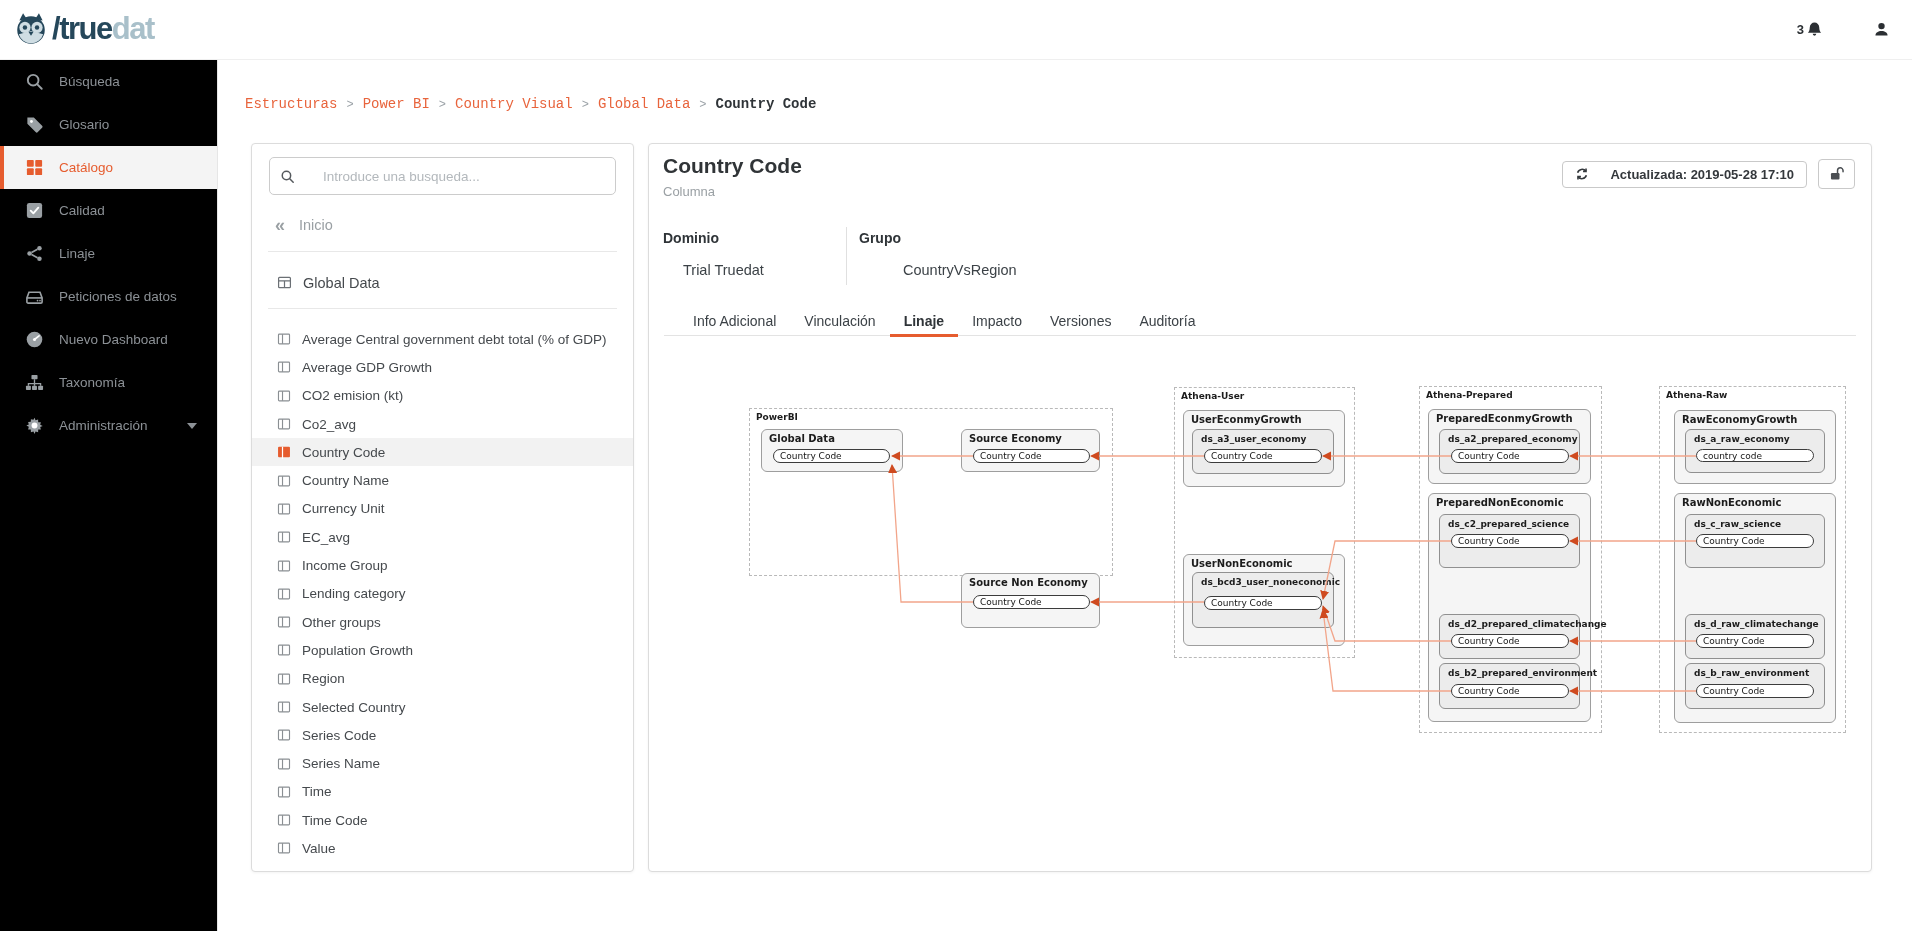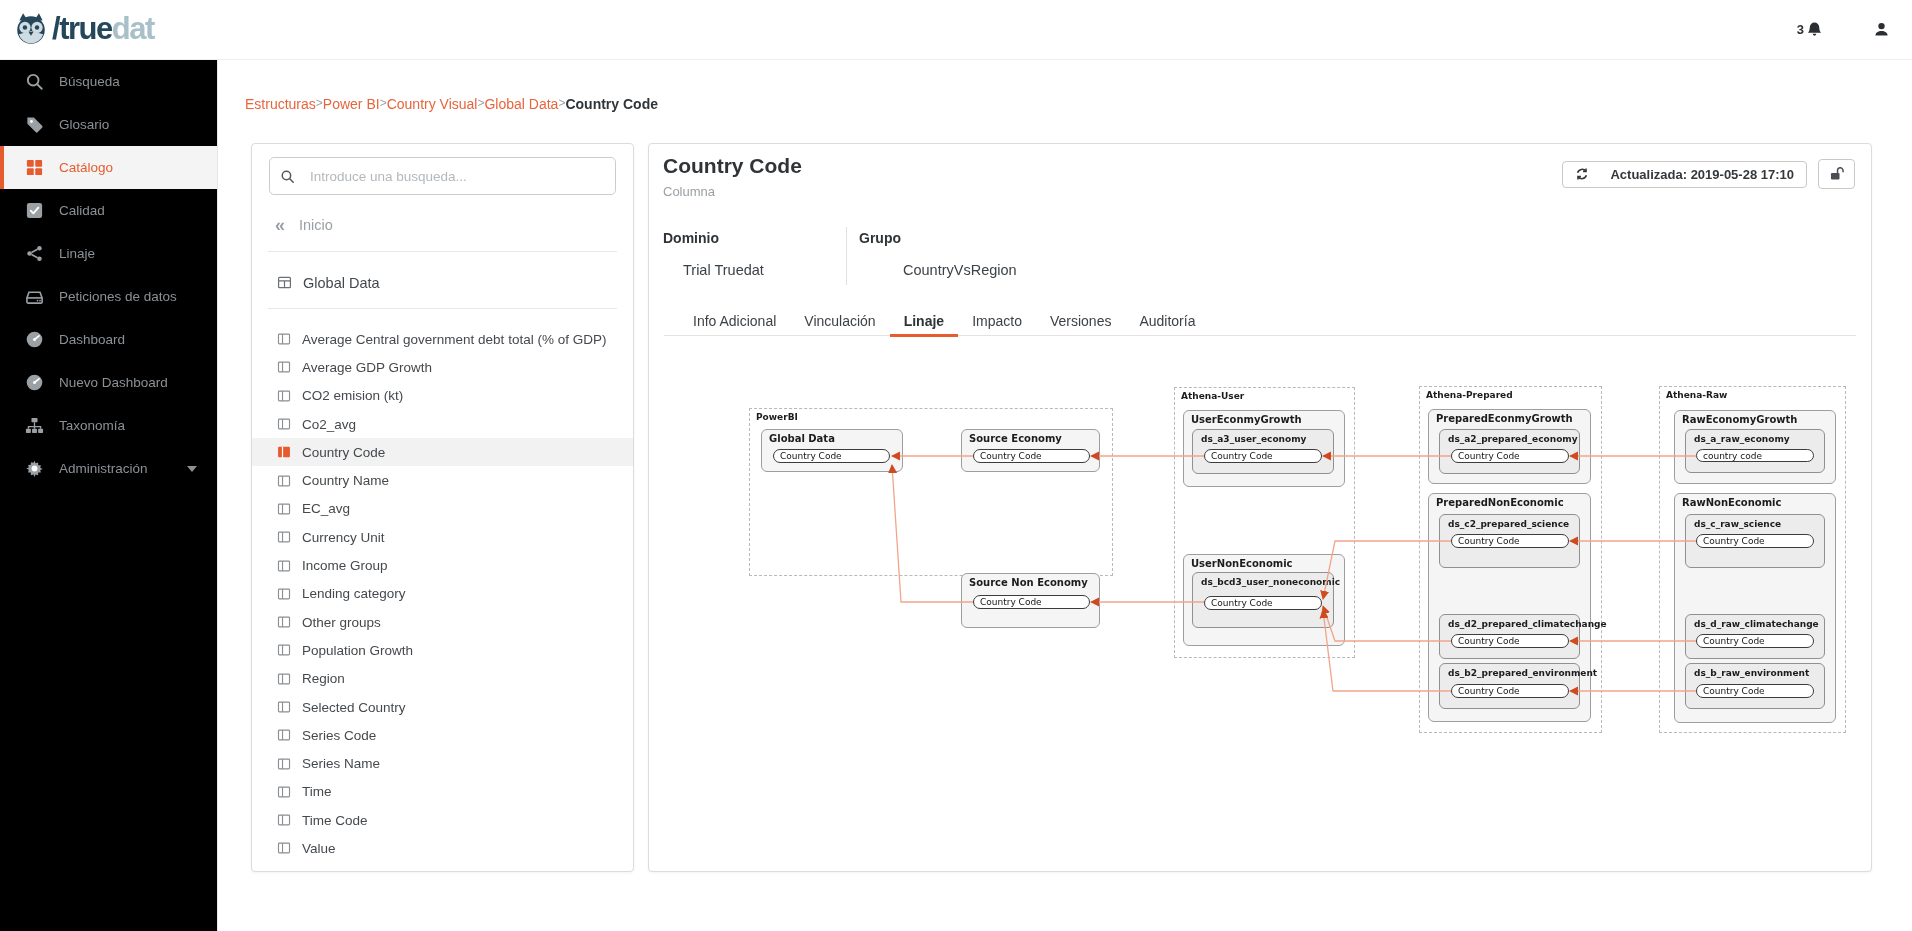--- a/index.html
+++ b/index.html
@@ -21,32 +21,32 @@
   
   .sidebar{position:absolute;left:0;top:59px;bottom:0;width:217px;background:#000000;border-right:1px solid #e6e6e6;z-index:10;padding-top:1px;}
   .side-item{position:relative;height:43px;display:flex;align-items:center;gap:15px;padding-left:25px;color:#8c9196;font-size:13.5px;cursor:pointer;}
   .side-item .s-icon{width:19px;height:19px;display:flex;color:#9aa0a4;flex:none;}
   .side-item.active{background:#f4f4f4;color:#e65c2e;}
   .side-item.active::before{content:'';position:absolute;left:0;top:0;bottom:0;width:4px;background:#e65c2e;}
   .side-item.active .s-icon{color:#e65c2e;}
   .side-caret{margin-left:auto;margin-right:20px;width:10px;height:6px;display:flex;color:#8c9196;}
 
   
-  .breadcrumb{position:absolute;left:245px;top:96px;display:flex;align-items:flex-start;font-size:14px;z-index:5;}
+  .breadcrumb{position:absolute;left:245px;top:96px;display:flex;align-items:flex-end;gap:9px;font-size:14px;z-index:5;font-family:Liberation Mono, monospace;}
   .crumb-link{color:#e8643c;cursor:pointer;}
   .crumb-sep{color:#9ca3a8;font-size:12px;}
   .crumb-current{color:#2f3438;font-weight:bold;}
 
   
   .card{position:absolute;background:#fff;border:1px solid #dcdcdc;border-radius:4px;box-shadow:0 1px 3px rgba(0,0,0,.05);}
   #explorer{left:251px;top:143px;width:381px;height:727px;}
   #detail{left:648px;top:143px;width:1222px;height:727px;}
 
   
-  .search-box{position:absolute;left:17px;top:13px;width:347px;height:38px;border:1px solid #cccccc;border-radius:5px;display:flex;align-items:center;padding:4px 10px;gap:13px;box-sizing:border-box;}
+  .search-box{position:absolute;left:17px;top:13px;width:347px;height:38px;border:1px solid #cccccc;border-radius:5px;display:flex;align-items:center;padding:4px 10px;gap:26px;box-sizing:border-box;}
   .search-box .sb-icon{width:15px;height:15px;display:flex;color:#55595d;flex:none;}
   .search-box input{border:none;outline:none;flex:1;font-size:13.5px;color:#45494d;font-family:inherit;background:transparent;}
   .search-box input::placeholder{color:#b3b8bc;}
   .back-row{position:absolute;left:23px;top:72px;height:17px;display:flex;align-items:center;gap:14px;color:#9aa0a4;font-size:14.5px;cursor:pointer;}
   .back-chev{font-size:18px;font-weight:bold;line-height:14px;}
   .exp-div{position:absolute;left:16px;right:16px;height:1px;background:#e8e8e8;}
   .parent-row{position:absolute;left:25px;top:130px;height:17px;display:flex;align-items:center;gap:11px;font-size:14.5px;color:#45494d;cursor:pointer;}
   .parent-row .e-icon{width:15px;height:15px;display:flex;color:#6b7075;}
   .exp-list{position:absolute;left:0;right:0;top:181px;}
   .exp-item{height:28.3px;display:flex;align-items:center;gap:11px;padding-left:25px;font-size:13.5px;color:#45494d;cursor:pointer;}
@@ -190,30 +190,20 @@
           <span class="s-label">Peticiones de datos</span>
         </div>
         <div class="side-item">
           <span class="s-icon">
             <svg viewBox="0 0 20 20" style="width: 100%; height: 100%;">
               <circle cx="10" cy="10" r="8.2" fill="currentColor"></circle>
               <path d="M10 10L14.8 6.2" stroke="#fff" stroke-width="1.8" stroke-linecap="round"></path>
               <circle cx="10" cy="10" r="1.6" fill="#fff"></circle>
             </svg>
           </span>
-          <span class="s-label">Dashboard</span>
-        </div>
-        <div class="side-item">
-          <span class="s-icon">
-            <svg viewBox="0 0 20 20" style="width: 100%; height: 100%;">
-              <circle cx="10" cy="10" r="8.2" fill="currentColor"></circle>
-              <path d="M10 10L14.8 6.2" stroke="#fff" stroke-width="1.8" stroke-linecap="round"></path>
-              <circle cx="10" cy="10" r="1.6" fill="#fff"></circle>
-            </svg>
-          </span>
           <span class="s-label">Nuevo Dashboard</span>
         </div>
         <div class="side-item">
           <span class="s-icon">
             <svg viewBox="0 0 20 20" style="width: 100%; height: 100%;">
               <path d="M10 6.6v3.2M3.6 13.4v-2.2h12.8v2.2M10 9.8v3.6" stroke="currentColor" stroke-width="1.4" fill="none"></path>
               <rect x="6.8" y="2" width="6.4" height="4.6" rx="0.8" fill="currentColor"></rect>
               <rect x="1" y="13.4" width="5.2" height="4.6" rx="0.8" fill="currentColor"></rect>
               <rect x="7.4" y="13.4" width="5.2" height="4.6" rx="0.8" fill="currentColor"></rect>
               <rect x="13.8" y="13.4" width="5.2" height="4.6" rx="0.8" fill="currentColor"></rect>
@@ -330,30 +320,30 @@
           </span>
           <span class="e-label">Country Name</span>
         </div>
         <div class="exp-item">
           <span class="e-icon">
             <svg viewBox="0 0 16 16" fill="none" stroke="currentColor" stroke-width="1.3" style="width: 100%; height: 100%;">
               <rect x="1.7" y="2.5" width="12.6" height="11" rx="1"></rect>
               <path d="M6.3 2.5v11"></path>
             </svg>
           </span>
+          <span class="e-label">Currency Unit</span>
+        </div>
+        <div class="exp-item">
+          <span class="e-icon">
+            <svg viewBox="0 0 16 16" fill="none" stroke="currentColor" stroke-width="1.3" style="width: 100%; height: 100%;">
+              <rect x="1.7" y="2.5" width="12.6" height="11" rx="1"></rect>
+              <path d="M6.3 2.5v11"></path>
+            </svg>
+          </span>
           <span class="e-label">EC_avg</span>
-        </div>
-        <div class="exp-item">
-          <span class="e-icon">
-            <svg viewBox="0 0 16 16" fill="none" stroke="currentColor" stroke-width="1.3" style="width: 100%; height: 100%;">
-              <rect x="1.7" y="2.5" width="12.6" height="11" rx="1"></rect>
-              <path d="M6.3 2.5v11"></path>
-            </svg>
-          </span>
-          <span class="e-label">Currency Unit</span>
         </div>
         <div class="exp-item">
           <span class="e-icon">
             <svg viewBox="0 0 16 16" fill="none" stroke="currentColor" stroke-width="1.3" style="width: 100%; height: 100%;">
               <rect x="1.7" y="2.5" width="12.6" height="11" rx="1"></rect>
               <path d="M6.3 2.5v11"></path>
             </svg>
           </span>
           <span class="e-label">Income Group</span>
         </div>

